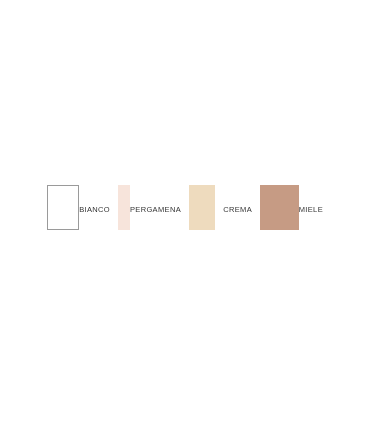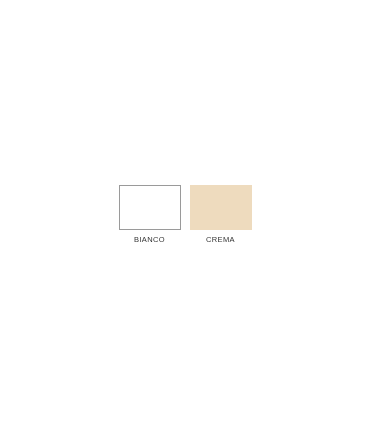--- a/index.html
+++ b/index.html
@@ -28,21 +28,21 @@
     top: 185px;
     width: 370px;
     display: flex;
     align-items: flex-start;
     justify-content: center;
     gap: 8px;
   }
 
   .swatch-cell {
     display: flex;
-    flex-direction: column;
+    flex-direction: row;
     align-items: center;
     width: 63px;
   }
 
   .swatch-chip {
     width: 62px;
     height: 45px;
     box-sizing: border-box;
     border: 1px solid transparent;
   }
@@ -68,23 +68,31 @@
 
 <div class="palette-page" style="background: rgb(255, 255, 255);">
 
   <div class="swatch-strip">
 
     <div class="swatch-cell has-outline">
       <div class="swatch-chip" style="background-color: rgb(255, 255, 255); border-color: rgb(154, 154, 154);"></div>
       <div class="swatch-label" style="color: rgb(51, 51, 51);">BIANCO</div>
     </div>
 
+    <div class="swatch-cell">
+      <div class="swatch-chip" style="background-color: rgb(247, 228, 219);"></div>
+      <div class="swatch-label" style="color: rgb(51, 51, 51);">PERGAMENA</div>
+    </div>
 
     <div class="swatch-cell">
       <div class="swatch-chip" style="background-color: rgb(238, 219, 190);"></div>
-      <div class="swatch-label" style="color: rgb(51, 51, 51);">CREMA</div>
+      <div class="swatch-label" style="color: rgb(51, 51, 51); padding-left: 8px;">CREMA</div>
     </div>
 
+    <div class="swatch-cell">
+      <div class="swatch-chip" style="background-color: rgb(198, 155, 132);"></div>
+      <div class="swatch-label" style="color: rgb(51, 51, 51);">MIELE</div>
+    </div>
 
 
   </div>
 
 </div>
 
 </body></html>

